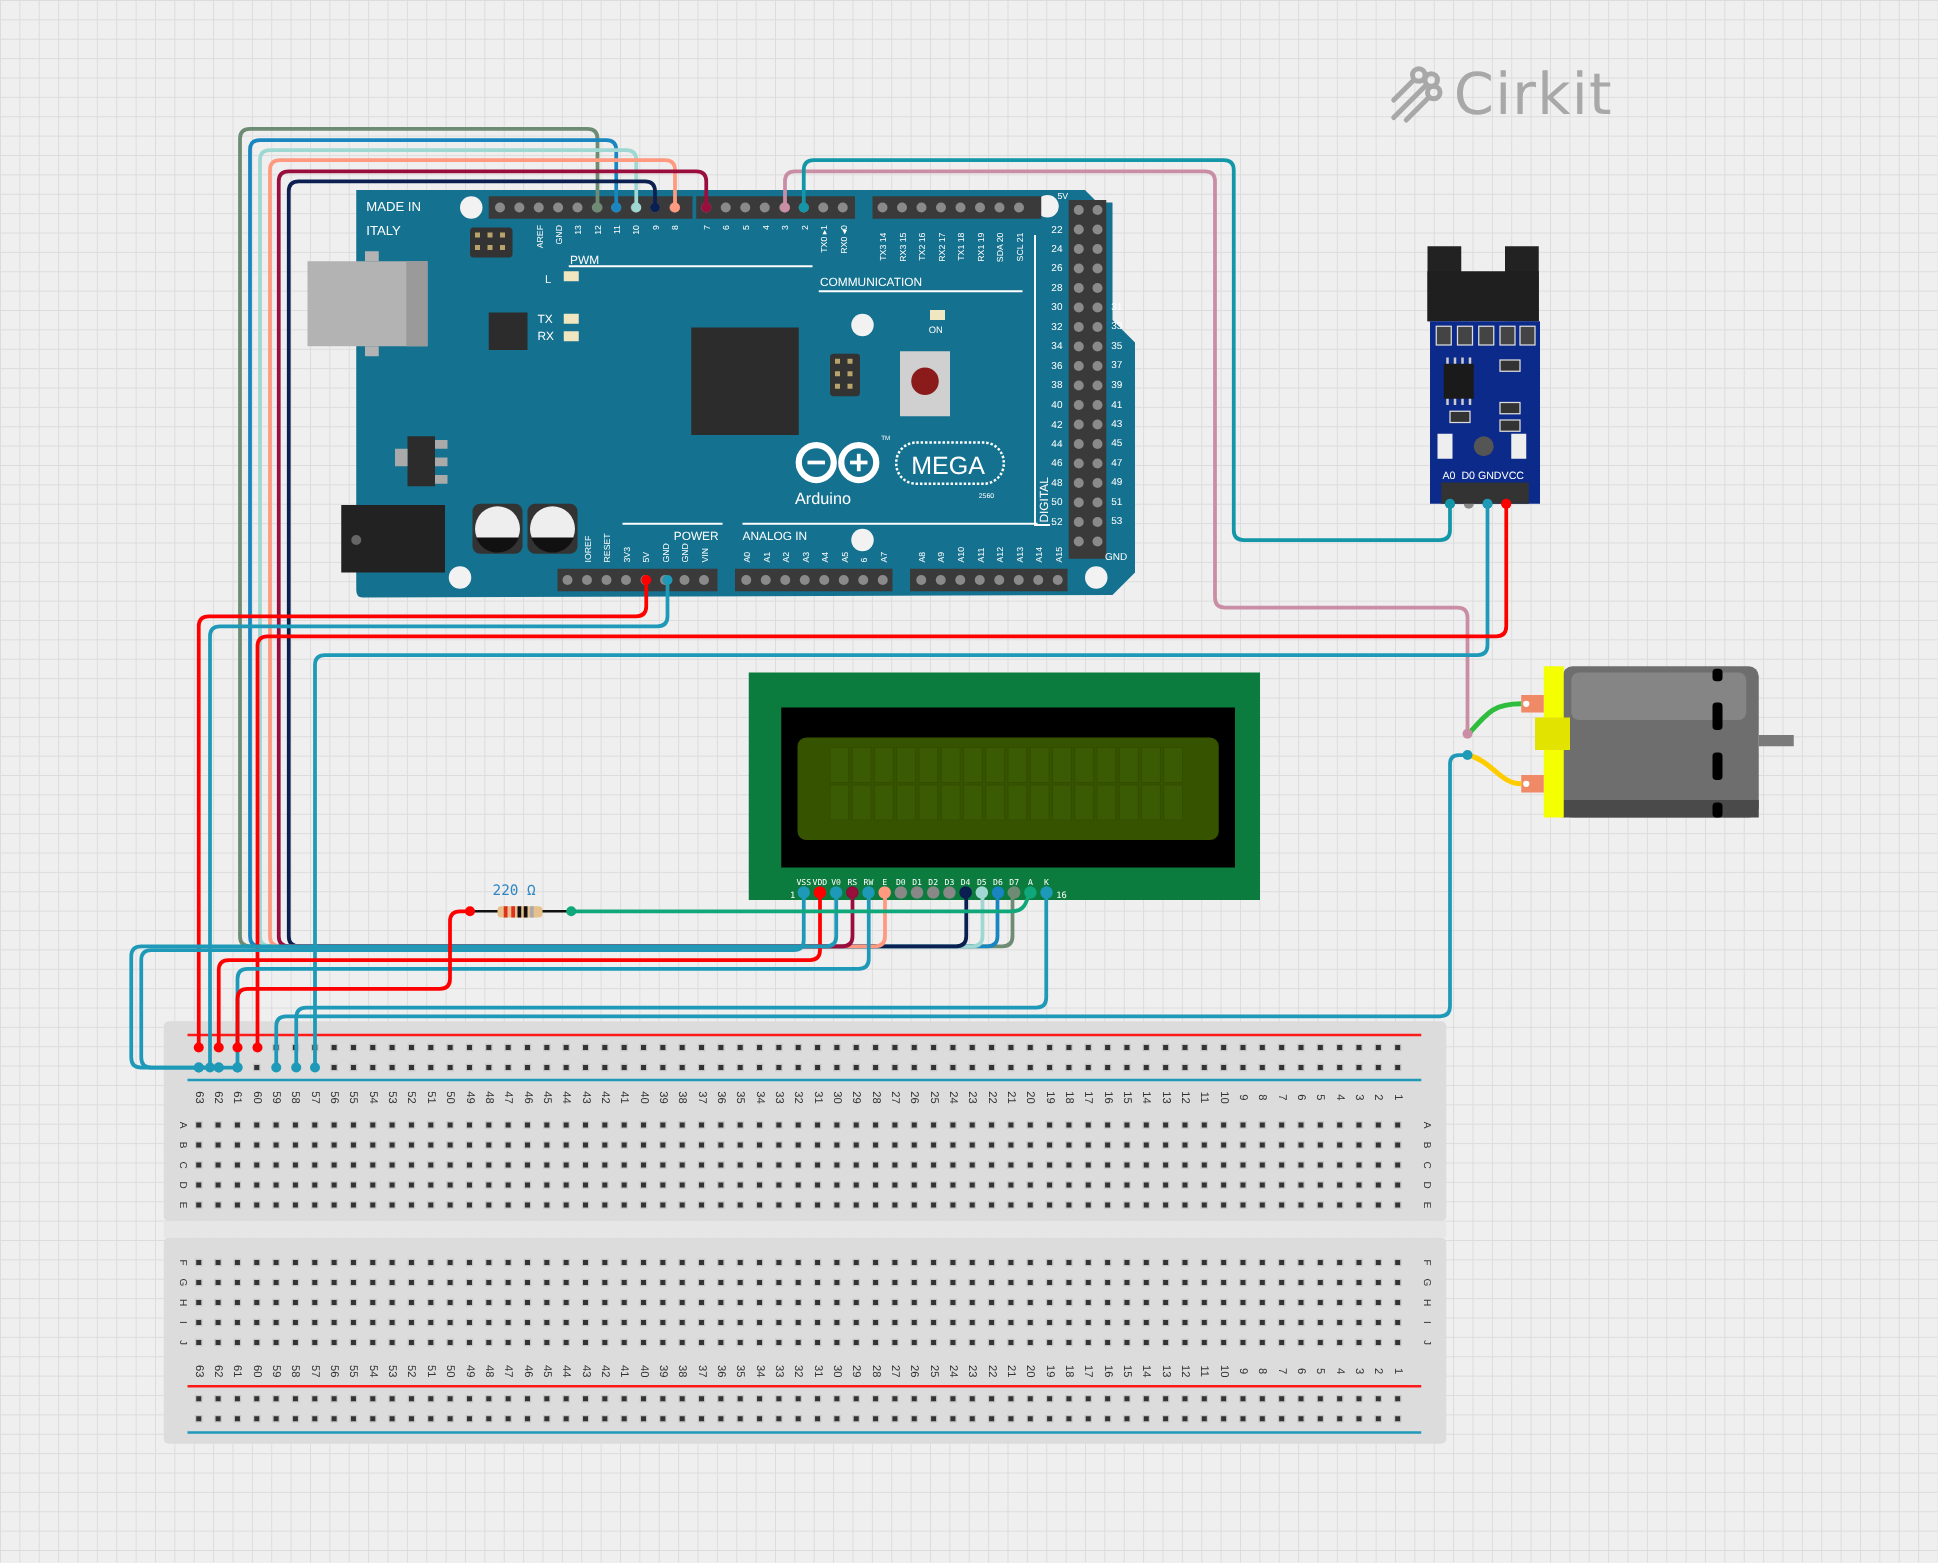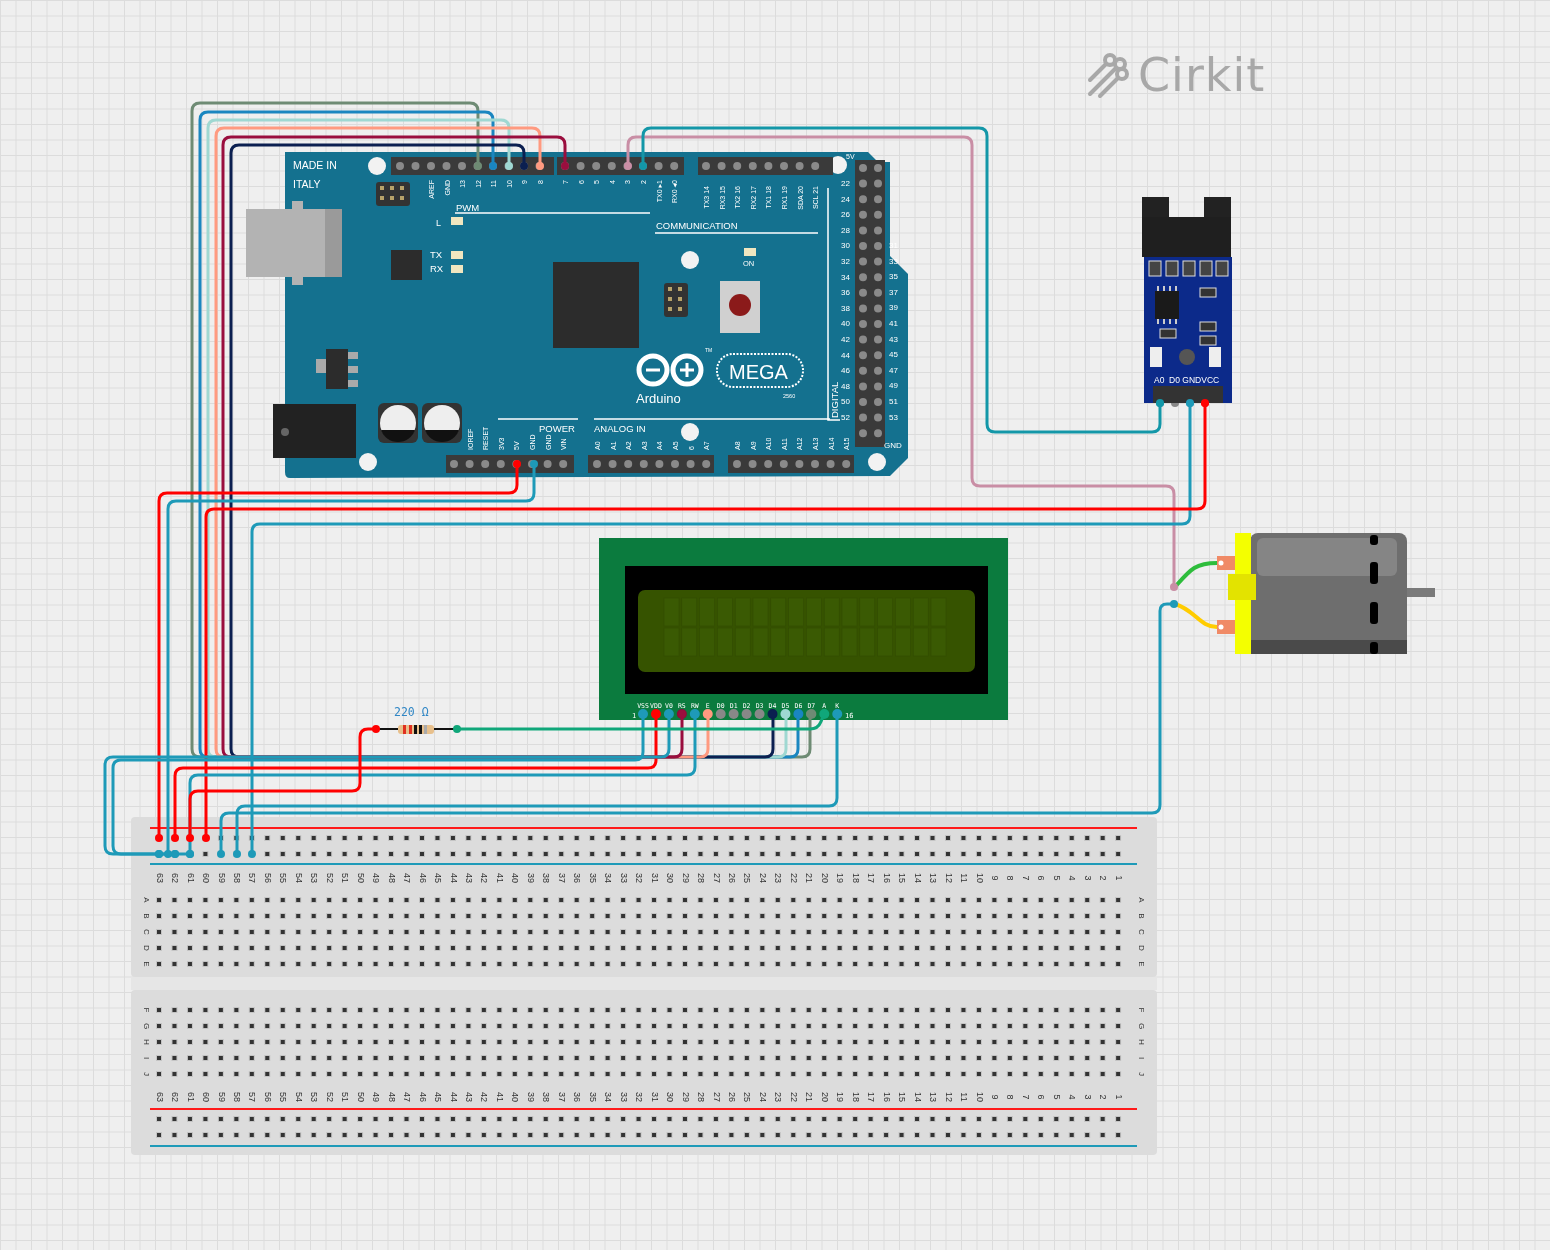--- a/index.html
+++ b/index.html
@@ -2,21 +2,21 @@
 <html><head>
 <meta charset="utf-8">
 <style>
   html,body{margin:0;padding:0;}
   body{width:1550px;height:1250px;overflow:hidden;background:#efefef;font-family:"Liberation Sans",sans-serif;}
   #canvas{position:absolute;left:0;top:0;width:1550px;height:1250px;
     background-color:#efefef;
     background-image:linear-gradient(#dcdcdc 1px,transparent 1px),linear-gradient(90deg,#dcdcdc 1px,transparent 1px);
     background-size:15.5px 15.5px;}
   svg{position:absolute;left:0;top:0;}
-  .wm{position:absolute;left:1086px;top:40px;height:70px;display:flex;align-items:center;color:#a8a8a8;}
+  .wm{position:absolute;left:1111px;top:40px;height:70px;display:flex;align-items:center;color:#a8a8a8;}
   .wm .c{font-family:"DejaVu Sans",sans-serif;font-size:46px;letter-spacing:1px;margin-left:6px;}
   .wm .d{font-family:"DejaVu Sans",sans-serif;font-weight:bold;font-size:52px;margin-left:18px;}
   .t{font-family:"Liberation Sans",sans-serif;}
   .mono{font-family:"DejaVu Sans Mono",monospace;}
 </style>
 </head>
 <body>
 
 <div id="canvas"></div>
 

